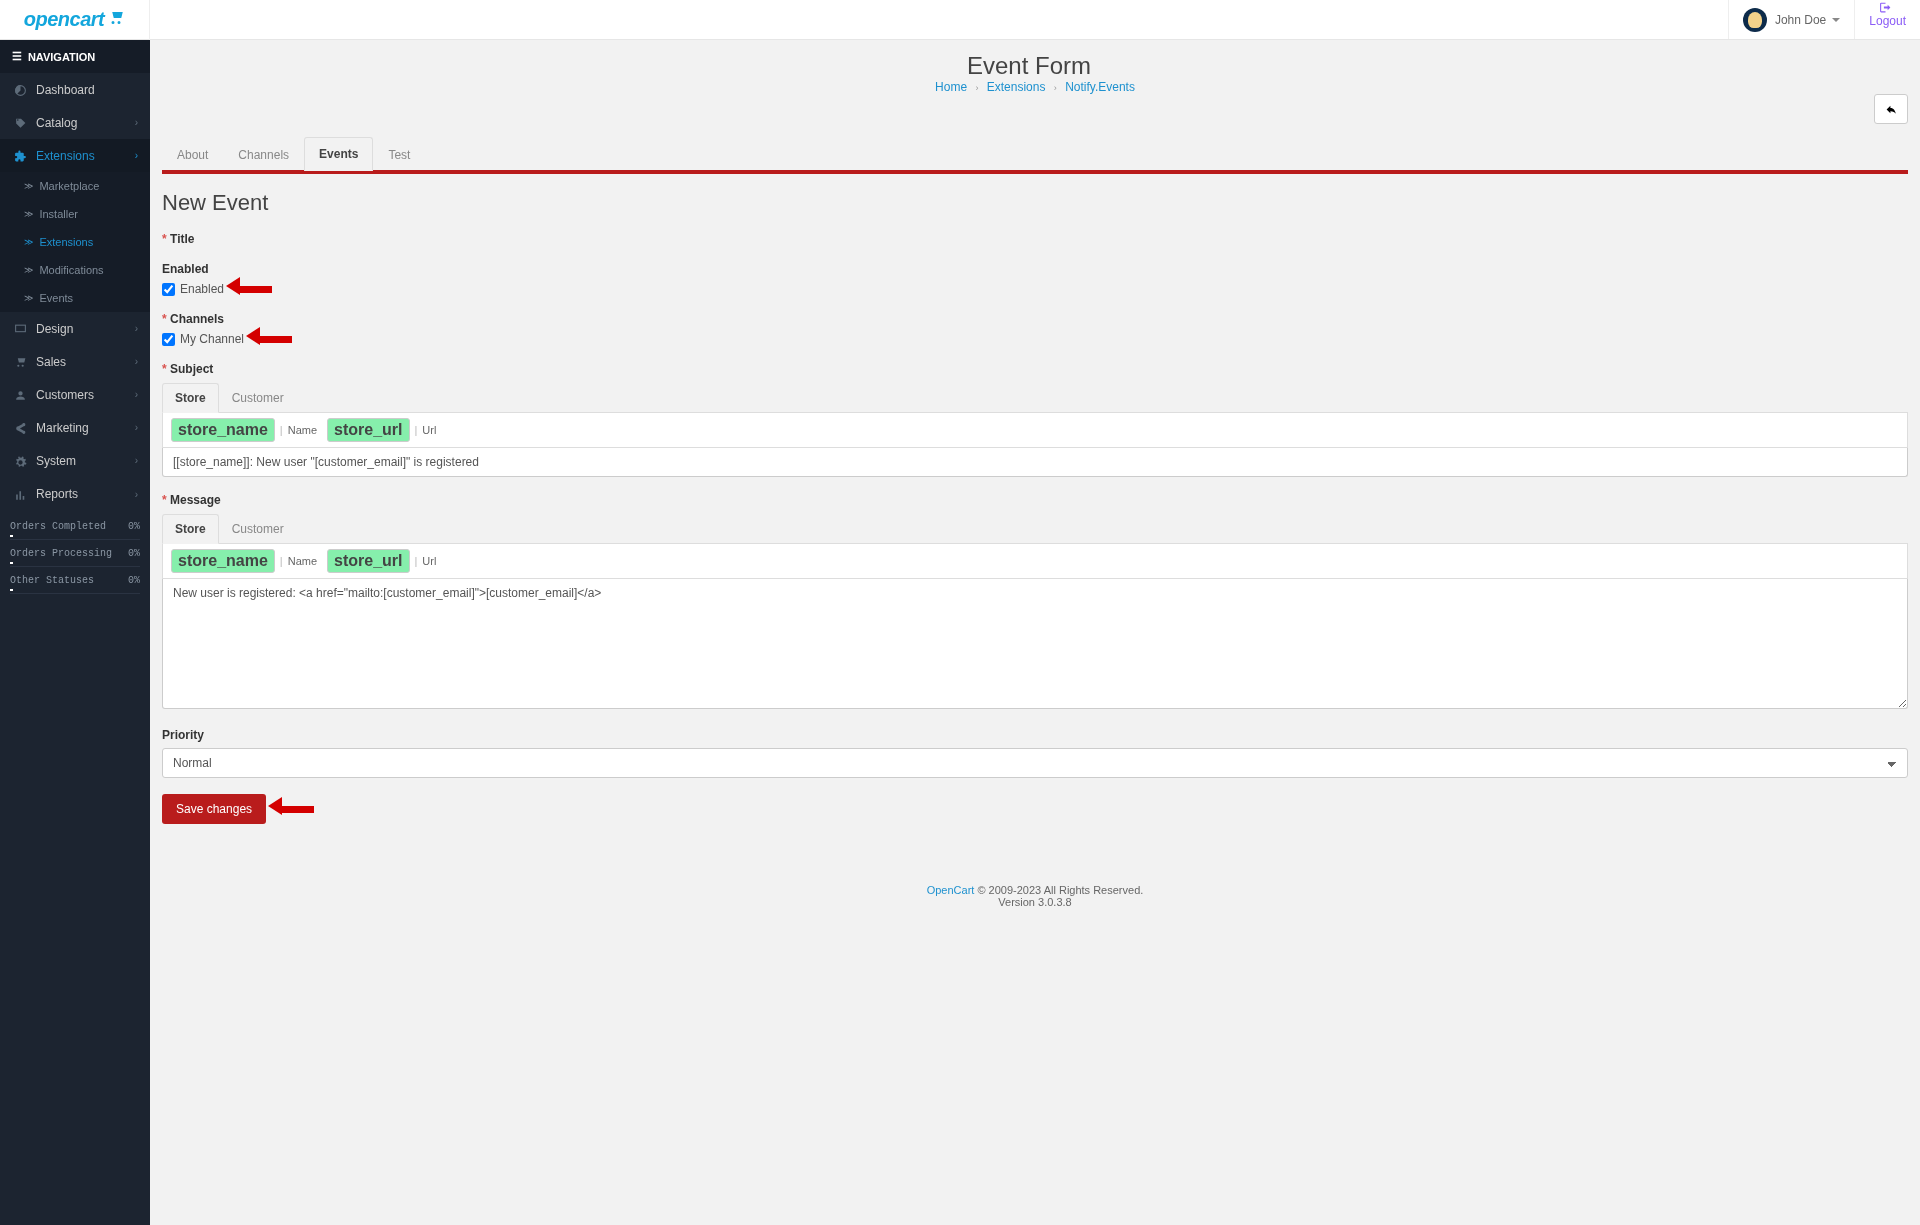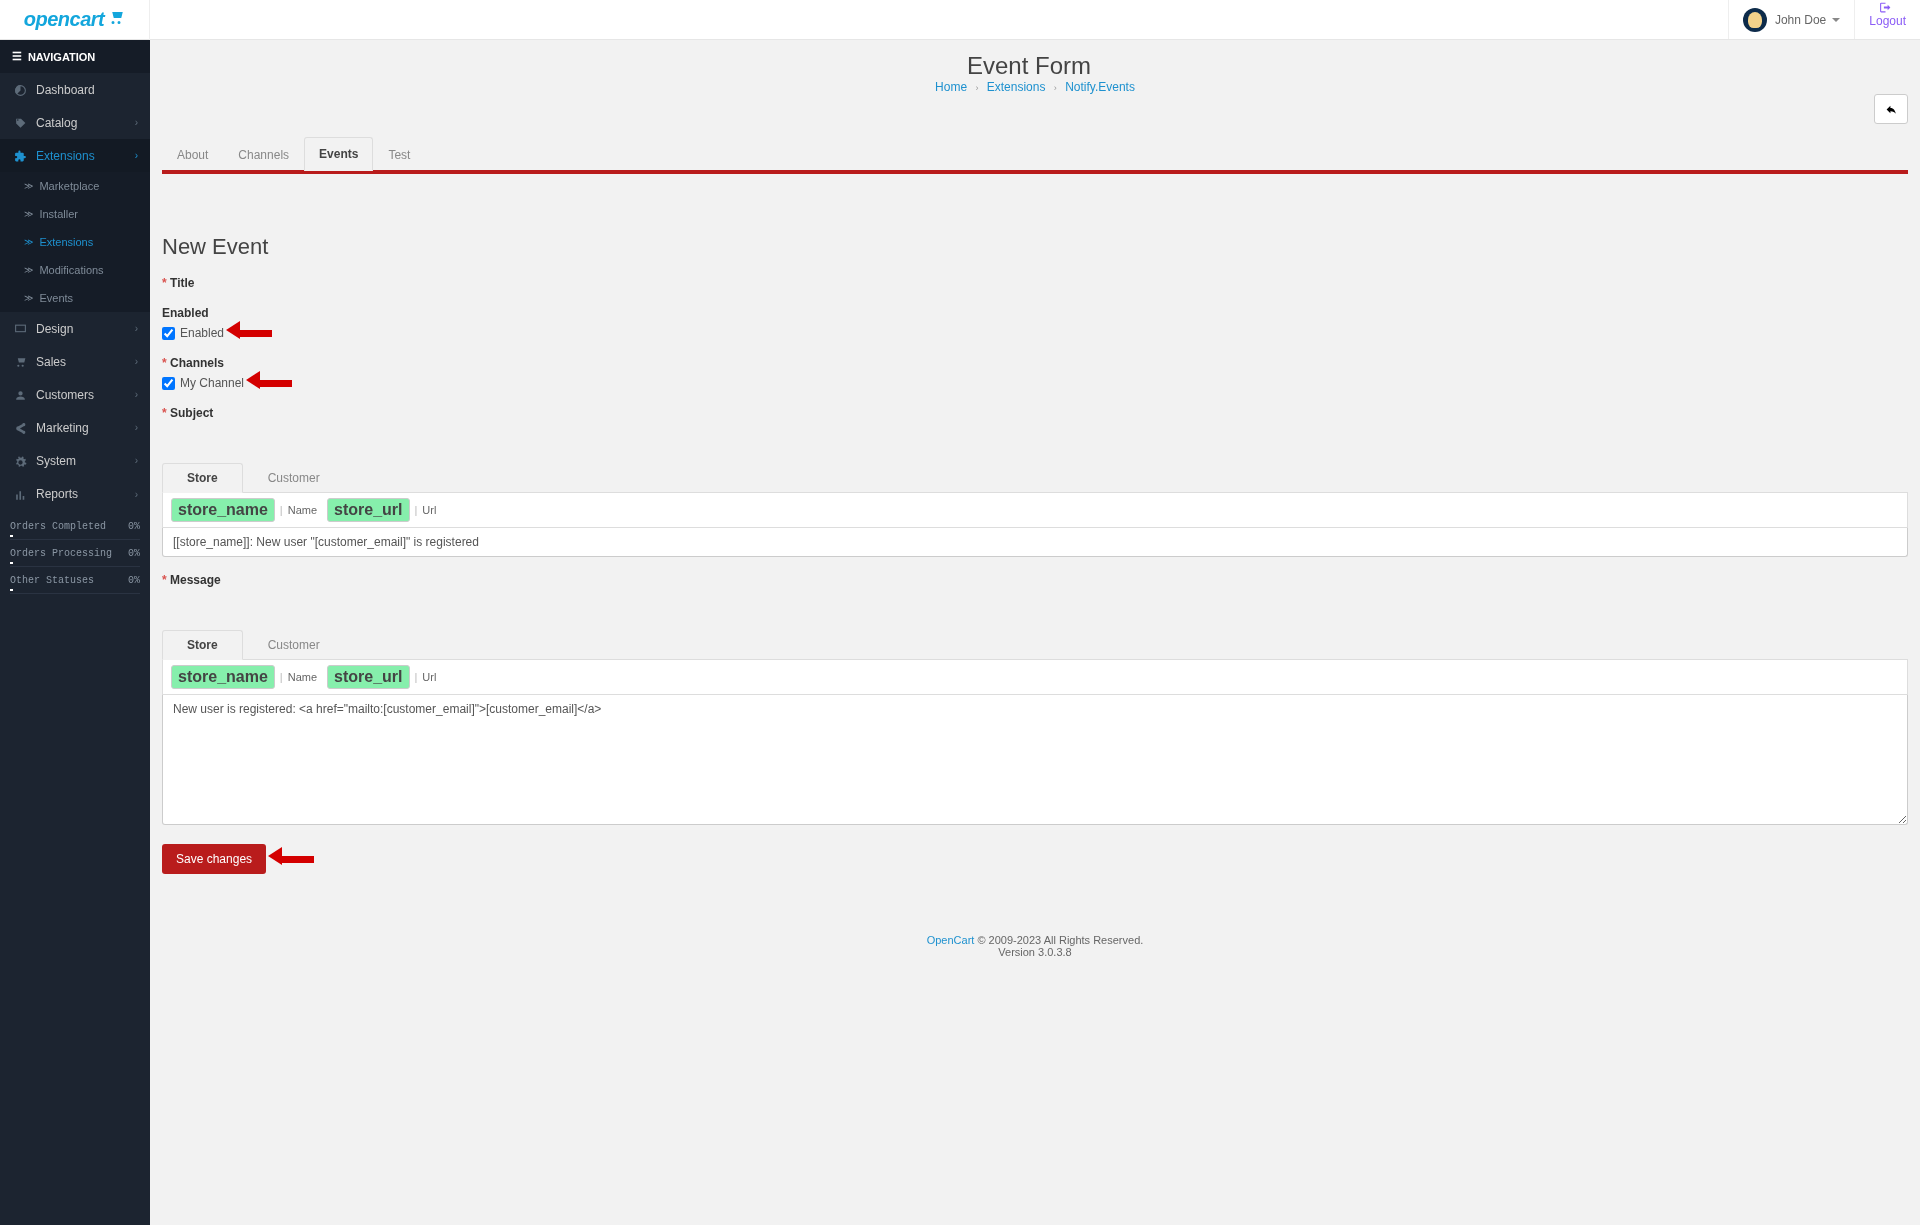--- a/index.html
+++ b/index.html
@@ -43,30 +43,30 @@
 .page-title { font-size:24px; font-weight:300; color:#444; margin-right:12px;}
 .breadcrumb { font-size:12px; color:#666;}
 .breadcrumb .sep { margin:0 5px; color:#999; font-size:9px;}
 .back-btn { margin-left:auto; background:#fff; border:1px solid #ccc; border-radius:3px; width:34px; height:30px; display:flex; align-items:center; justify-content:center; cursor:pointer; font-size:14px;}
 
 .tabs { border-bottom:4px solid #b91c1c; display:flex;align-items:flex-end; }
 .tab { padding:9px 14px; font-size:12px; color:#888; cursor:pointer; border:1px solid transparent; border-bottom:none; position:relative; top:1px;}
 .tab.active { color:#444; font-weight:600; background:#f2f2f2; border-color:#ddd; border-radius:3px 3px 0 0; border-bottom:1px solid #f2f2f2;}
 
 .panel-body { padding-top:16px; }
-.section-title { font-size:22px; font-weight:300; color:#444; margin-bottom:16px;margin-top:44px;}
+.section-title { font-size:22px; font-weight:300; color:#444; margin-bottom:16px;}
 .form-group { margin-bottom:16px;}
 .form-label { font-size:12px; color:#333; font-weight:600; display:block; margin-bottom:6px;}
 .required::before { content:"* "; color:#d9534f; font-weight:700;}
 .form-control { width:100%; padding:7px 10px; border:1px solid #ccc; border-radius:3px; font-size:12px; background:#fff; color:#555;}
 .checkbox-row { display:flex; align-items:center; gap:5px; font-size:12px; color:#555;}
 .checkbox-row input { cursor:pointer;}
 
 .sub-tabs { border-bottom:1px solid #ddd; display:flex;}
-.sub-tab { padding:7px 24px; font-size:12px; color:#888; cursor:pointer; border:1px solid transparent; border-bottom:none; position:relative; top:1px;margin-top:36px;}
+.sub-tab { padding:7px 12px; font-size:12px; color:#888; cursor:pointer; border:1px solid transparent; border-bottom:none; position:relative; top:1px;}
 .sub-tab.active { color:#444; font-weight:600; background:#f2f2f2; border-color:#ddd; border-radius:3px 3px 0 0; border-bottom:1px solid #f2f2f2;}
 .code-bar { background:#fff; border:1px solid #ddd; border-top:none; padding:5px 8px; font-size:11px; display:flex; align-items:center; gap:3px; flex-wrap:wrap;}
 .code-btn { background:#86efac; border:1px solid #ccc; border-radius:3px; padding:2px 6px; font-size:16px; cursor:pointer; color:#444; font-weight:600;}
 .code-sep { color:#bbb; margin:0 2px;}
 .code-label { color:#666;}
 textarea.form-control { resize: vertical; height:130px; font-family:inherit;}
 select.form-control { appearance:none; -webkit-appearance:none; background-image: linear-gradient(45deg, transparent 50%, #666 50%), linear-gradient(135deg, #666 50%, transparent 50%); background-position: calc(100% - 15px) 13px, calc(100% - 10px) 13px; background-size: 5px 5px, 5px 5px; background-repeat:no-repeat;}
 .btn-primary { background:#b91c1c; color:#fff; border:none; border-radius:3px; padding:8px 14px; font-size:12px; cursor:pointer;}
 
 .footer { text-align:center; font-size:11px; color:#666; margin-top:40px; padding:20px 0;}
@@ -309,20 +309,26 @@
           <span class="code-sep">|</span>
           <span class="code-label">Name</span>
           <span style="width:4px"></span>
           <button class="code-btn">store_url</button>
           <span class="code-sep">|</span>
           <span class="code-label">Url</span>
         </div>
         <textarea class="form-control" style="border-top: none; border-radius: 0px 0px 3px 3px;">New user is registered: &lt;a href="mailto:[customer_email]"&gt;[customer_email]&lt;/a&gt;</textarea>
       </div>
 
+      <div class="form-group">
+        <label class="form-label">Priority</label>
+        <select class="form-control">
+          <option>Normal</option>
+        </select>
+      </div>
 
       <div style="display:flex;align-items:center;">
         <button class="btn-primary">Save changes</button>
         <span class="arrow"><span class="arrow-head"></span><span class="arrow-shaft"></span></span>
       </div>
 
       <div class="footer">
         <a>OpenCart</a><span> © 2009-2023 All Rights Reserved.</span><br>
         <span>Version 3.0.3.8</span>
       </div>

